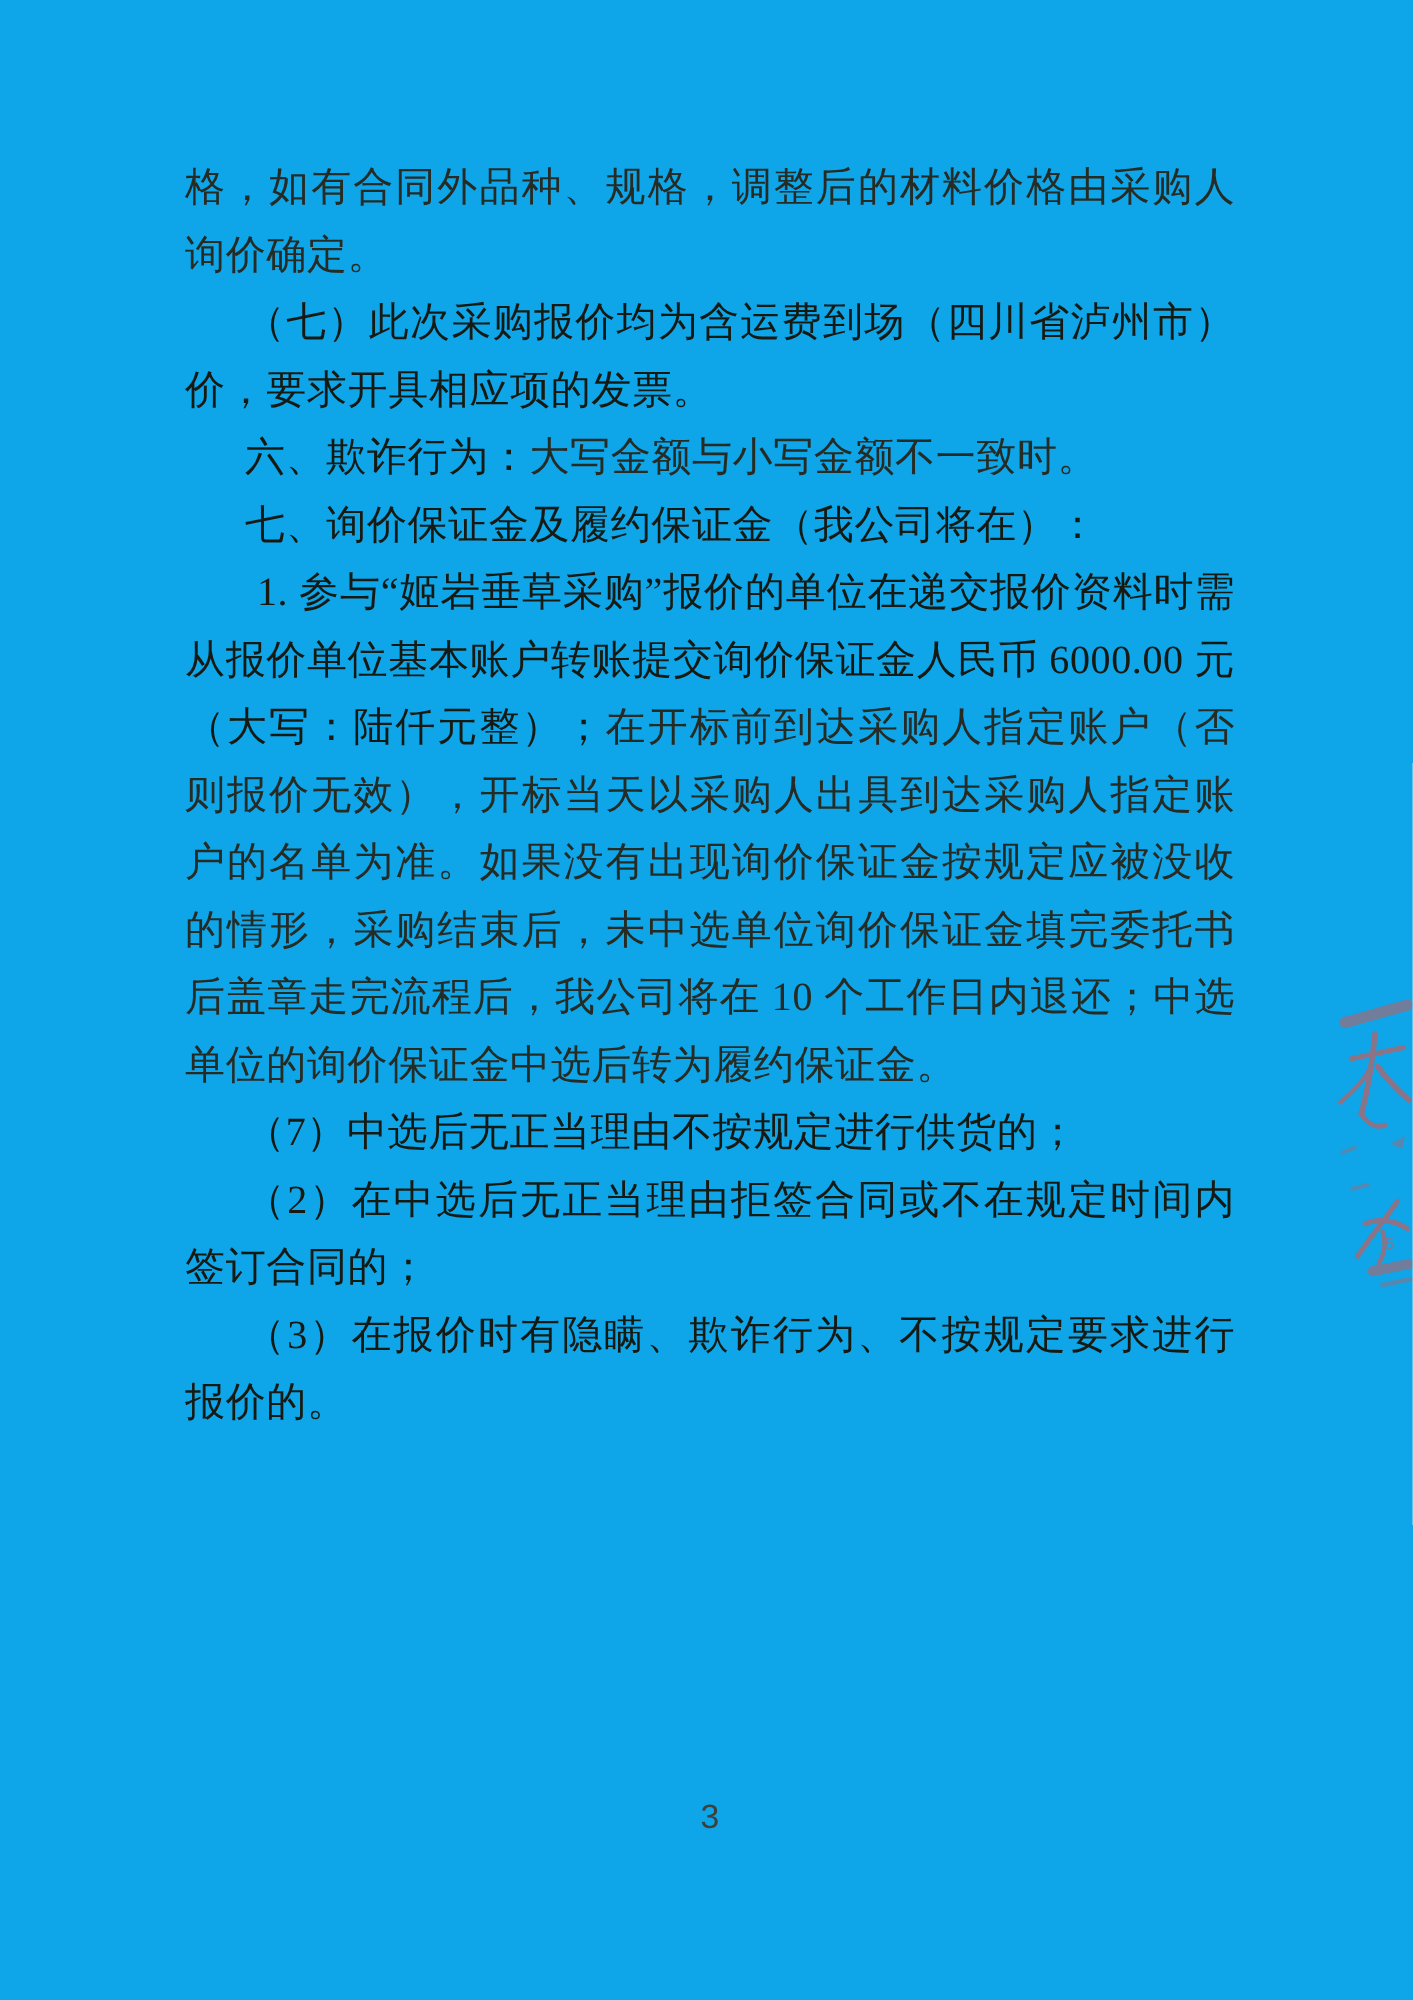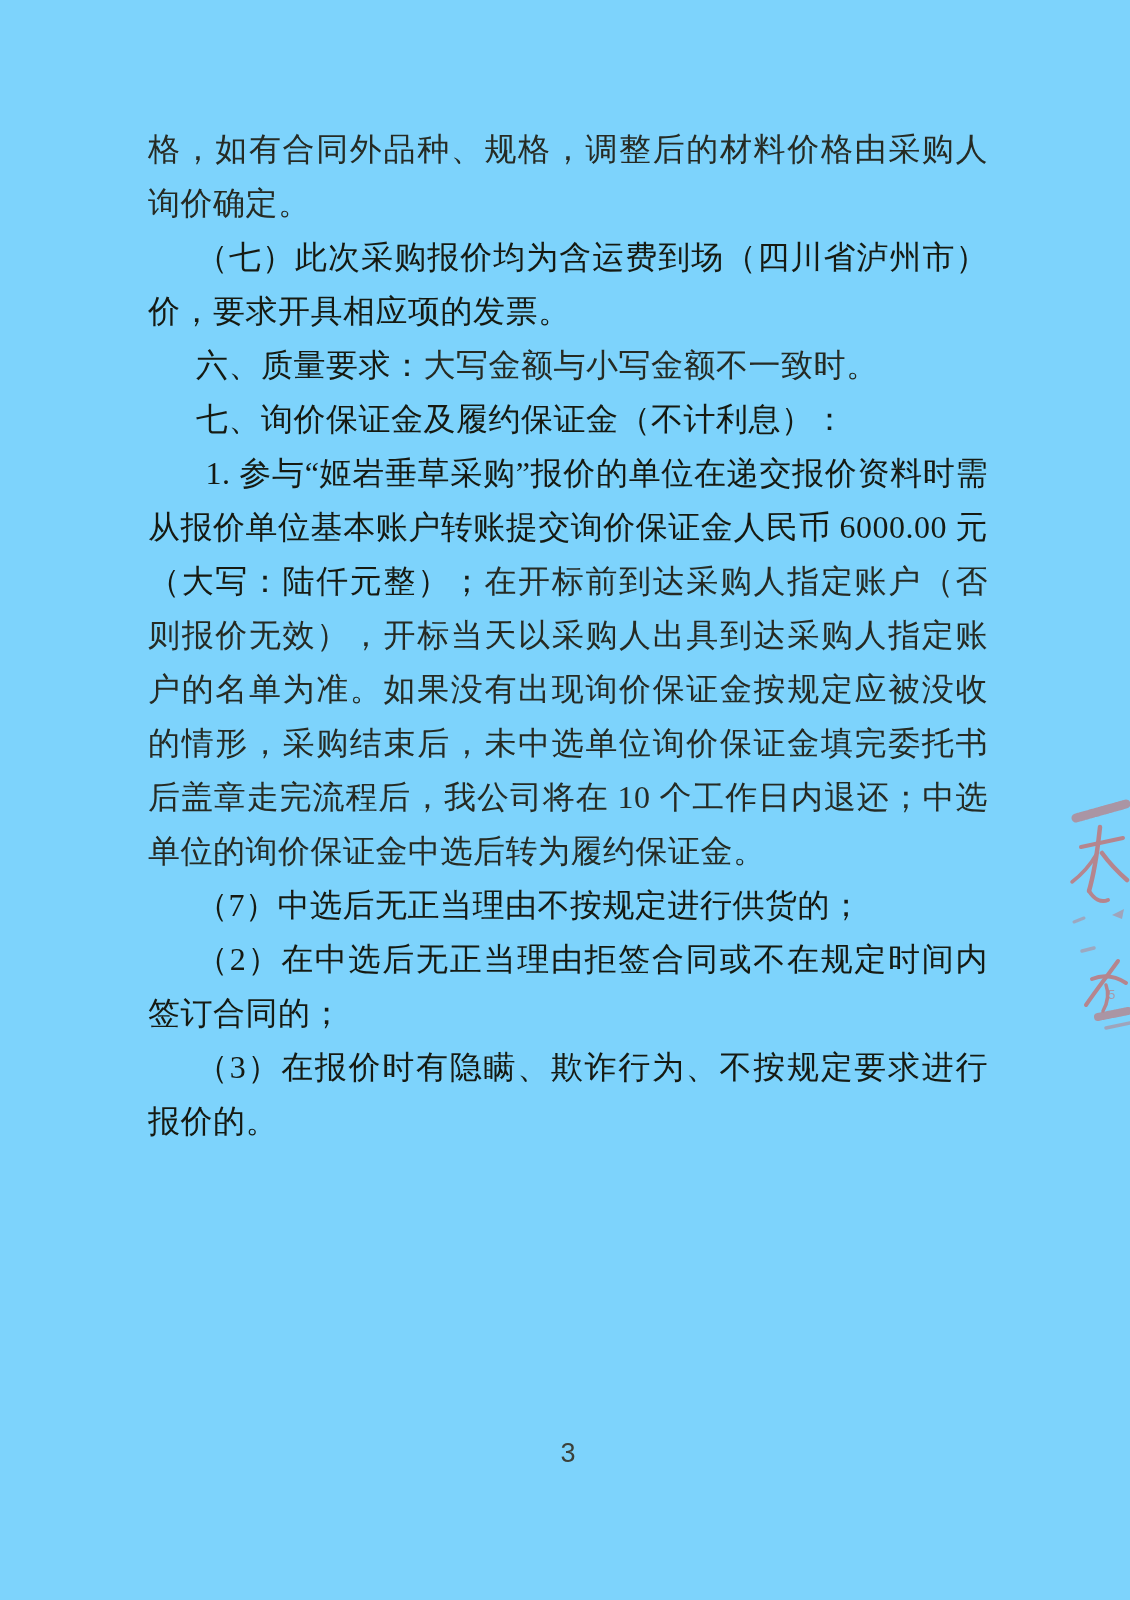--- a/index.html
+++ b/index.html
@@ -10,21 +10,21 @@
     width: 1130px;
     height: 1600px;
     background: #fbfbf8;
     position: relative;
     overflow: hidden;
     font-family: "Liberation Serif", serif;
   }
   .scan-page {
     position: absolute;
     inset: 0;
-    background: #7dd3fc;
+    background: #0ea5e9;
   }
   .doc-body {
     position: absolute;
     left: 148px;
     top: 122px;
     width: 840px;
     font-size: 32px;
     line-height: 54px;
     color: #262b24;
     text-align: justify;
@@ -67,23 +67,23 @@
 
 <div class="scan-page">
 
   <div class="doc-body">
 
     <p class="noindent"><span class="seg-regular">格，如有合同外品种、规格，调整后的材料价格由采购人询价确定。</span></p>
 
 
     <p><span class="seg-bold">（七）此次采购报价均为含运费到场（四川省泸州市）价，要求开具相应项的发票。</span></p>
 
-    <p><span class="seg-bold">六、质量要求：</span><span class="seg-regular">大写金额与小写金额不一致时。</span></p>
+    <p><span class="seg-bold">六、欺诈行为：</span><span class="seg-regular">大写金额与小写金额不一致时。</span></p>
 
-    <p><span class="seg-bold">七、询价保证金及履约保证金（不计利息）：</span></p>
+    <p><span class="seg-bold">七、询价保证金及履约保证金（我公司将在）：</span></p>
 
     <p class="indent-lg"><span class="seg-bold">1. 参与“姬岩垂草采购”报价的单位在递交报价资料时需从报价单位基本账户转账提交询价保证金人民币 6000.00 元（大写：陆仟元整）；</span><span class="seg-regular">在开标前到达采购人指定账户（否则报价无效），开标当天以采购人出具到达采购人指定账户的名单为准。如果没有出现询价保证金按规定应被没收的情形，采购结束后，未中选单位询价保证金填完委托书后盖章走完流程后，我公司将在 10 个工作日内退还；中选单位的询价保证金中选后转为履约保证金。</span></p>
 
 
     <p><span class="seg-bold">（7）中选后无正当理由不按规定进行供货的；</span></p>
 
     <p><span class="seg-bold">（2）在中选后无正当理由拒签合同或不在规定时间内签订合同的；</span></p>
 
     <p><span class="seg-bold">（3）在报价时有隐瞒、欺诈行为、不按规定要求进行报价的。</span></p>
 

